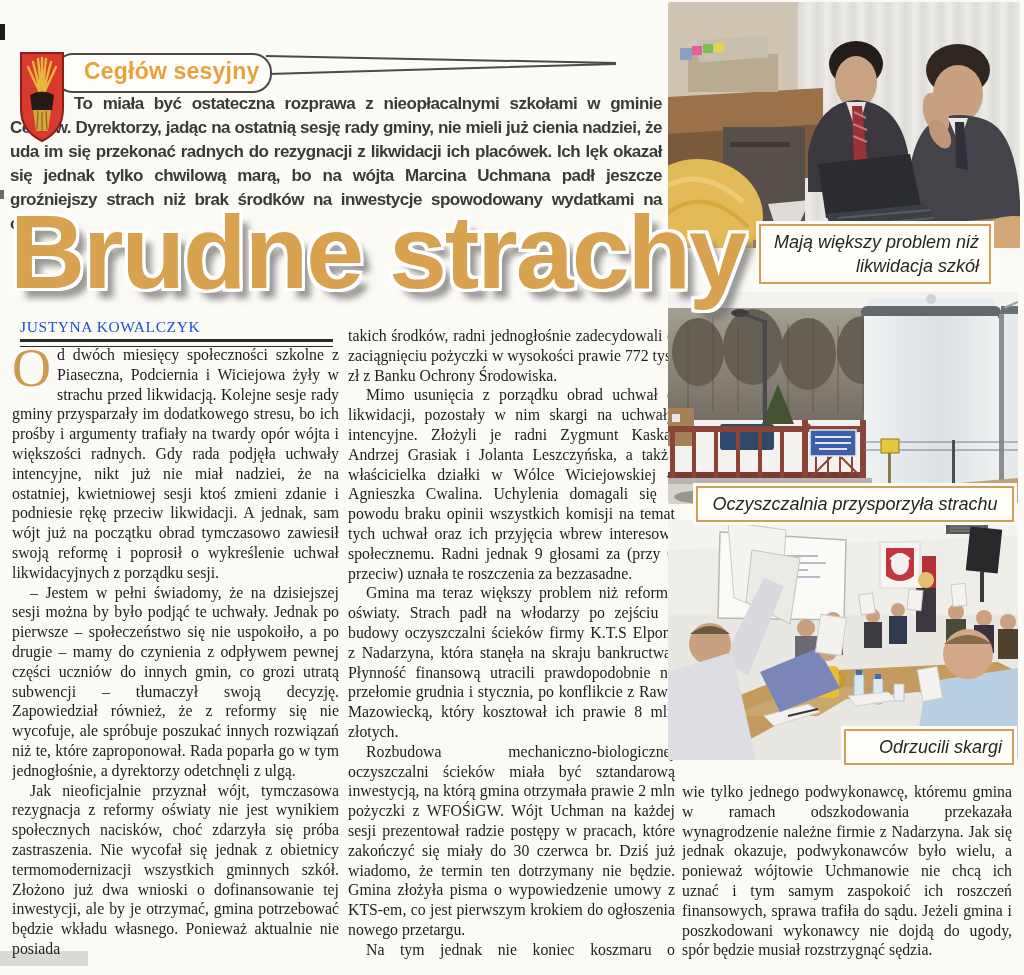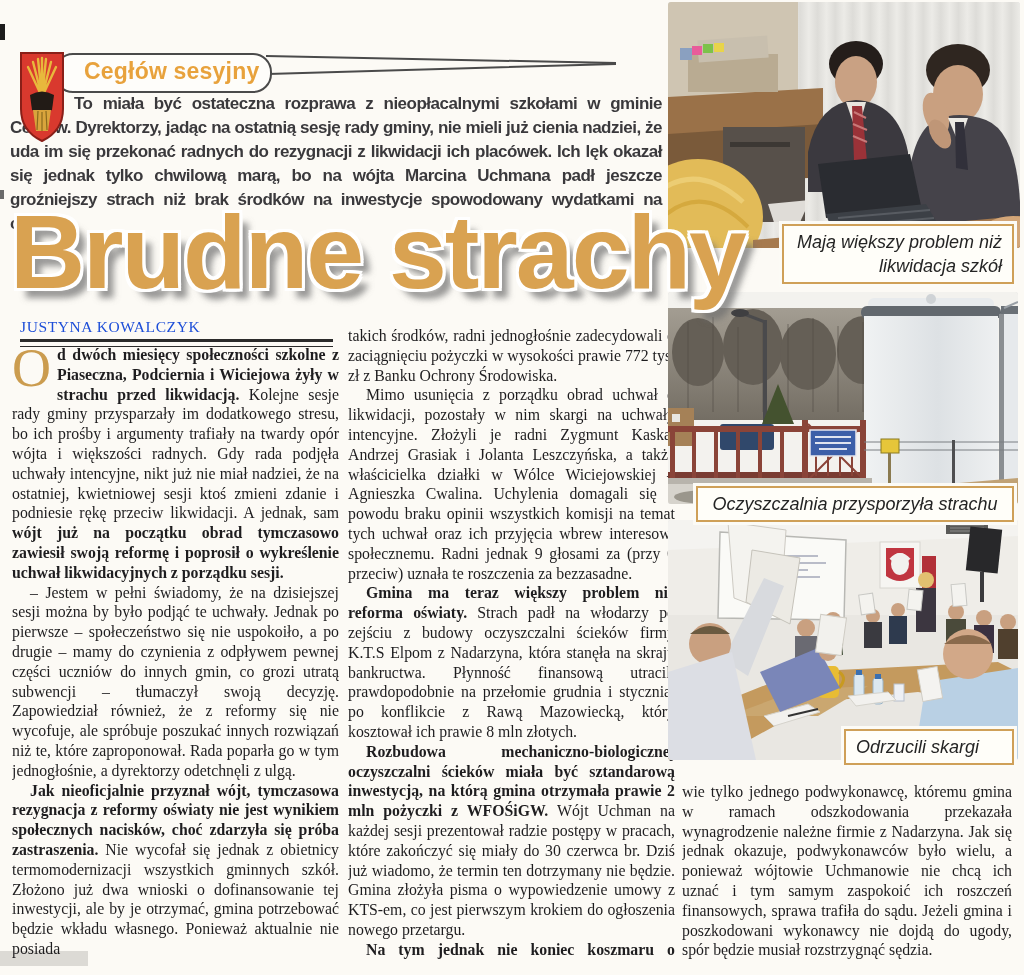--- a/index.html
+++ b/index.html
@@ -56,43 +56,43 @@
   
   .col {
     position:absolute; font-size:15.8px; line-height:19.8px;
     text-align:justify; color:#1e1d1f; overflow:hidden;
   }
   #col1 { left:12px;  top:345px; width:327px; height:618px; }
   #col2 { left:348px; top:326px; width:327px; height:636px; }
   #col3 { left:682px; top:782px; width:330px; height:190px; }
   .para { margin:0; }
   .para.indent { text-indent:18px; }
-  .b { font-weight:bold; }
+  .b { font-weight:normal; }
   .dropcap {
     float:left; font-size:54px; line-height:42px; color:#cb9c4f;
     padding:2px 6px 0 0;
   }
 
   
   .photo { position:absolute; border-radius:3px; overflow:hidden; background:#ddd; }
   #photo1 { left:668px; top:2px;   width:352px; height:246px; }
   #photo2 { left:668px; top:292px; width:350px; height:212px; }
   #photo3 { left:668px; top:520px; width:350px; height:240px; }
   .photo svg { display:block; width:100%; height:100%; }
 
   .caption {
     position:absolute; z-index:6;
     background:#fffef9; border:2px solid #cfa058; box-shadow:0 0 0 3px #fcfbf6;
     font-family:"Liberation Sans", sans-serif; font-style:italic;
     font-size:18px; line-height:24px; color:#242424;
     padding:4px 10px; white-space:pre-line;
   }
-  #cap1 { left:782px; top:224px; width:208px; text-align:right; }
+  #cap1 { left:759px; top:224px; width:208px; text-align:right; }
   #cap2 { left:696px; top:486px; width:294px; text-align:center; }
-  #cap3 { left:844px; top:729px; width:146px; text-align:left; }
+  #cap3 { left:844px; top:729px; width:146px; text-align:right; }
 </style>
 </head>
 <body>
 
 <div class="page">
 
   <div class="artifact-dash-top"></div>
   <div class="artifact-dash-mid"></div>
   <div class="artifact-bar-bottom"></div>
 

